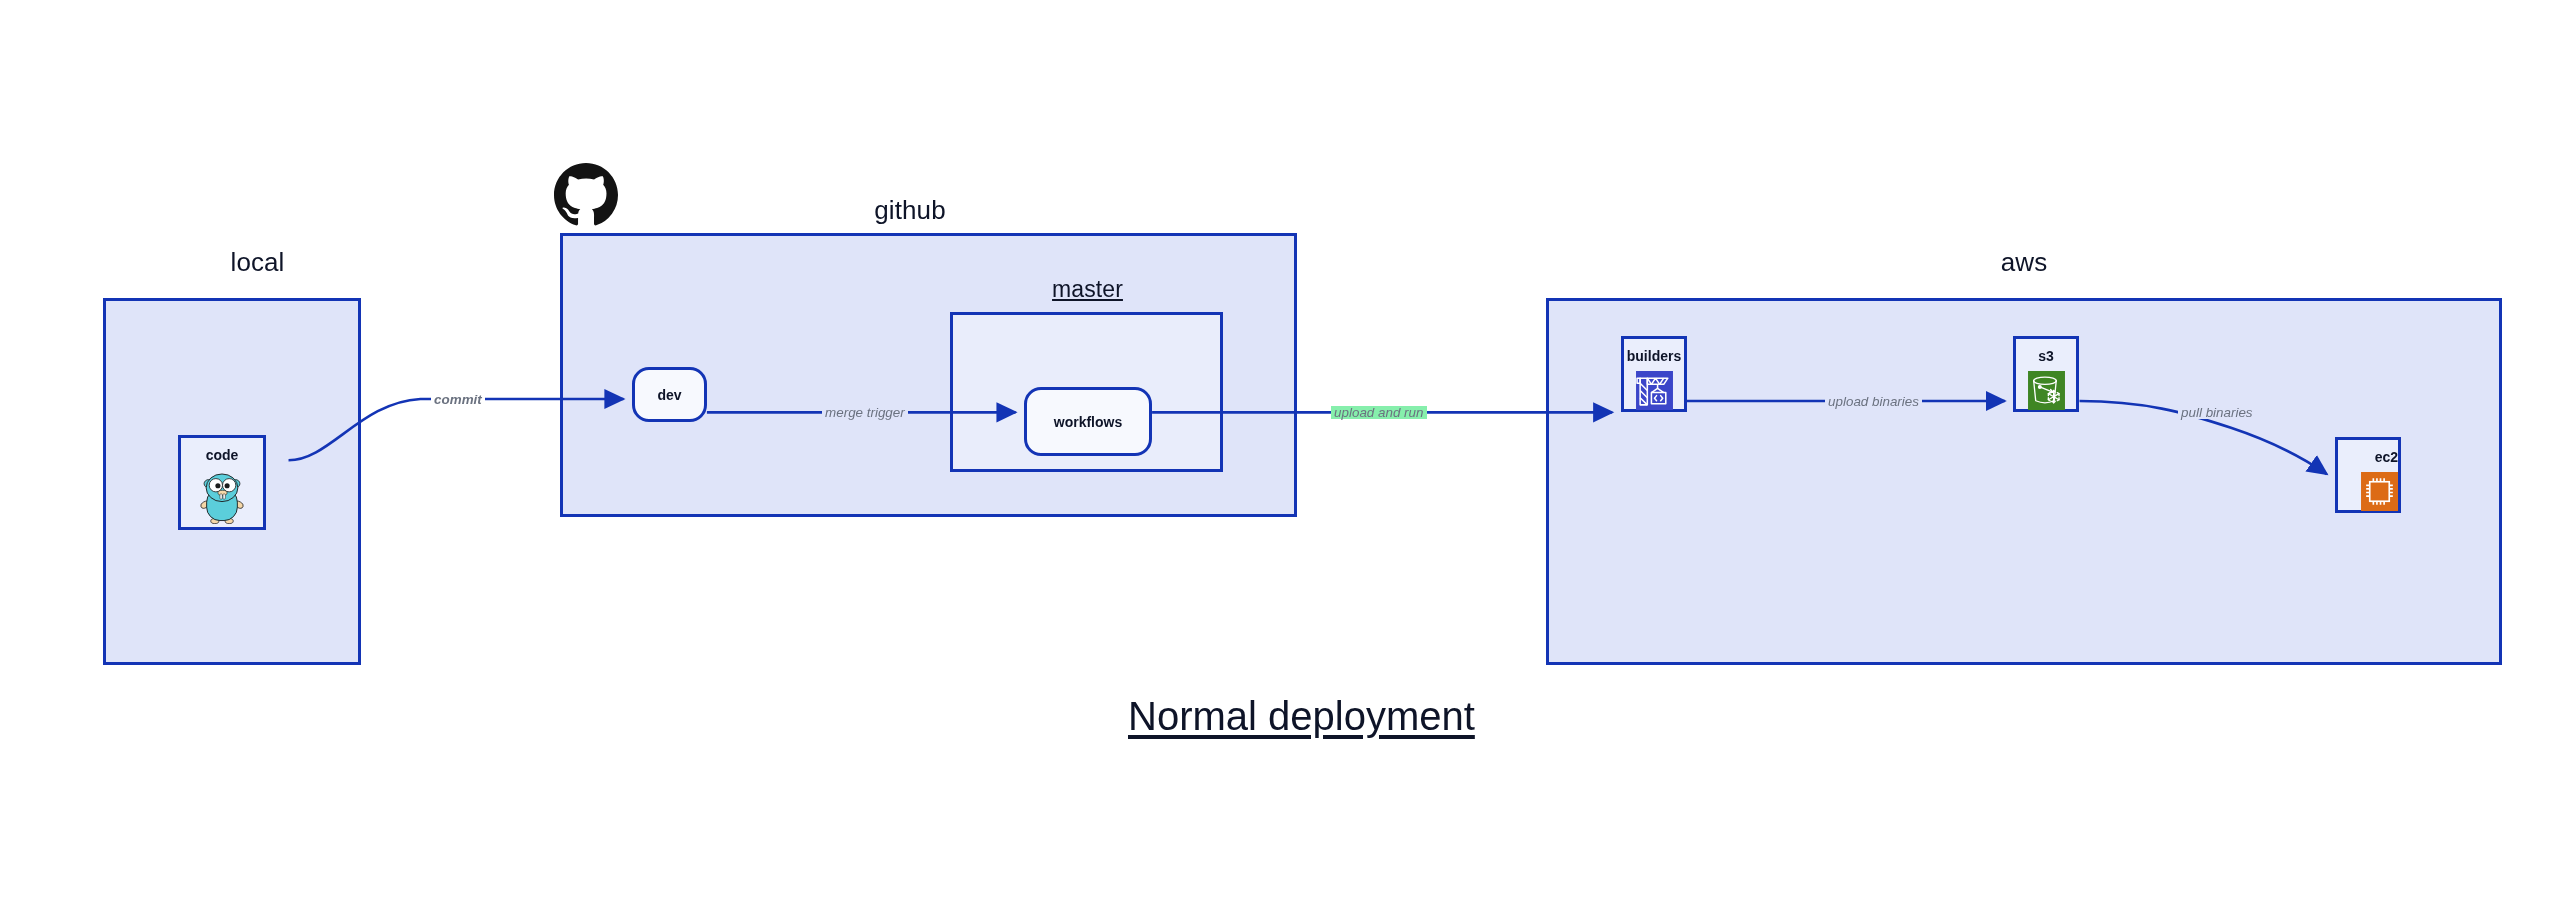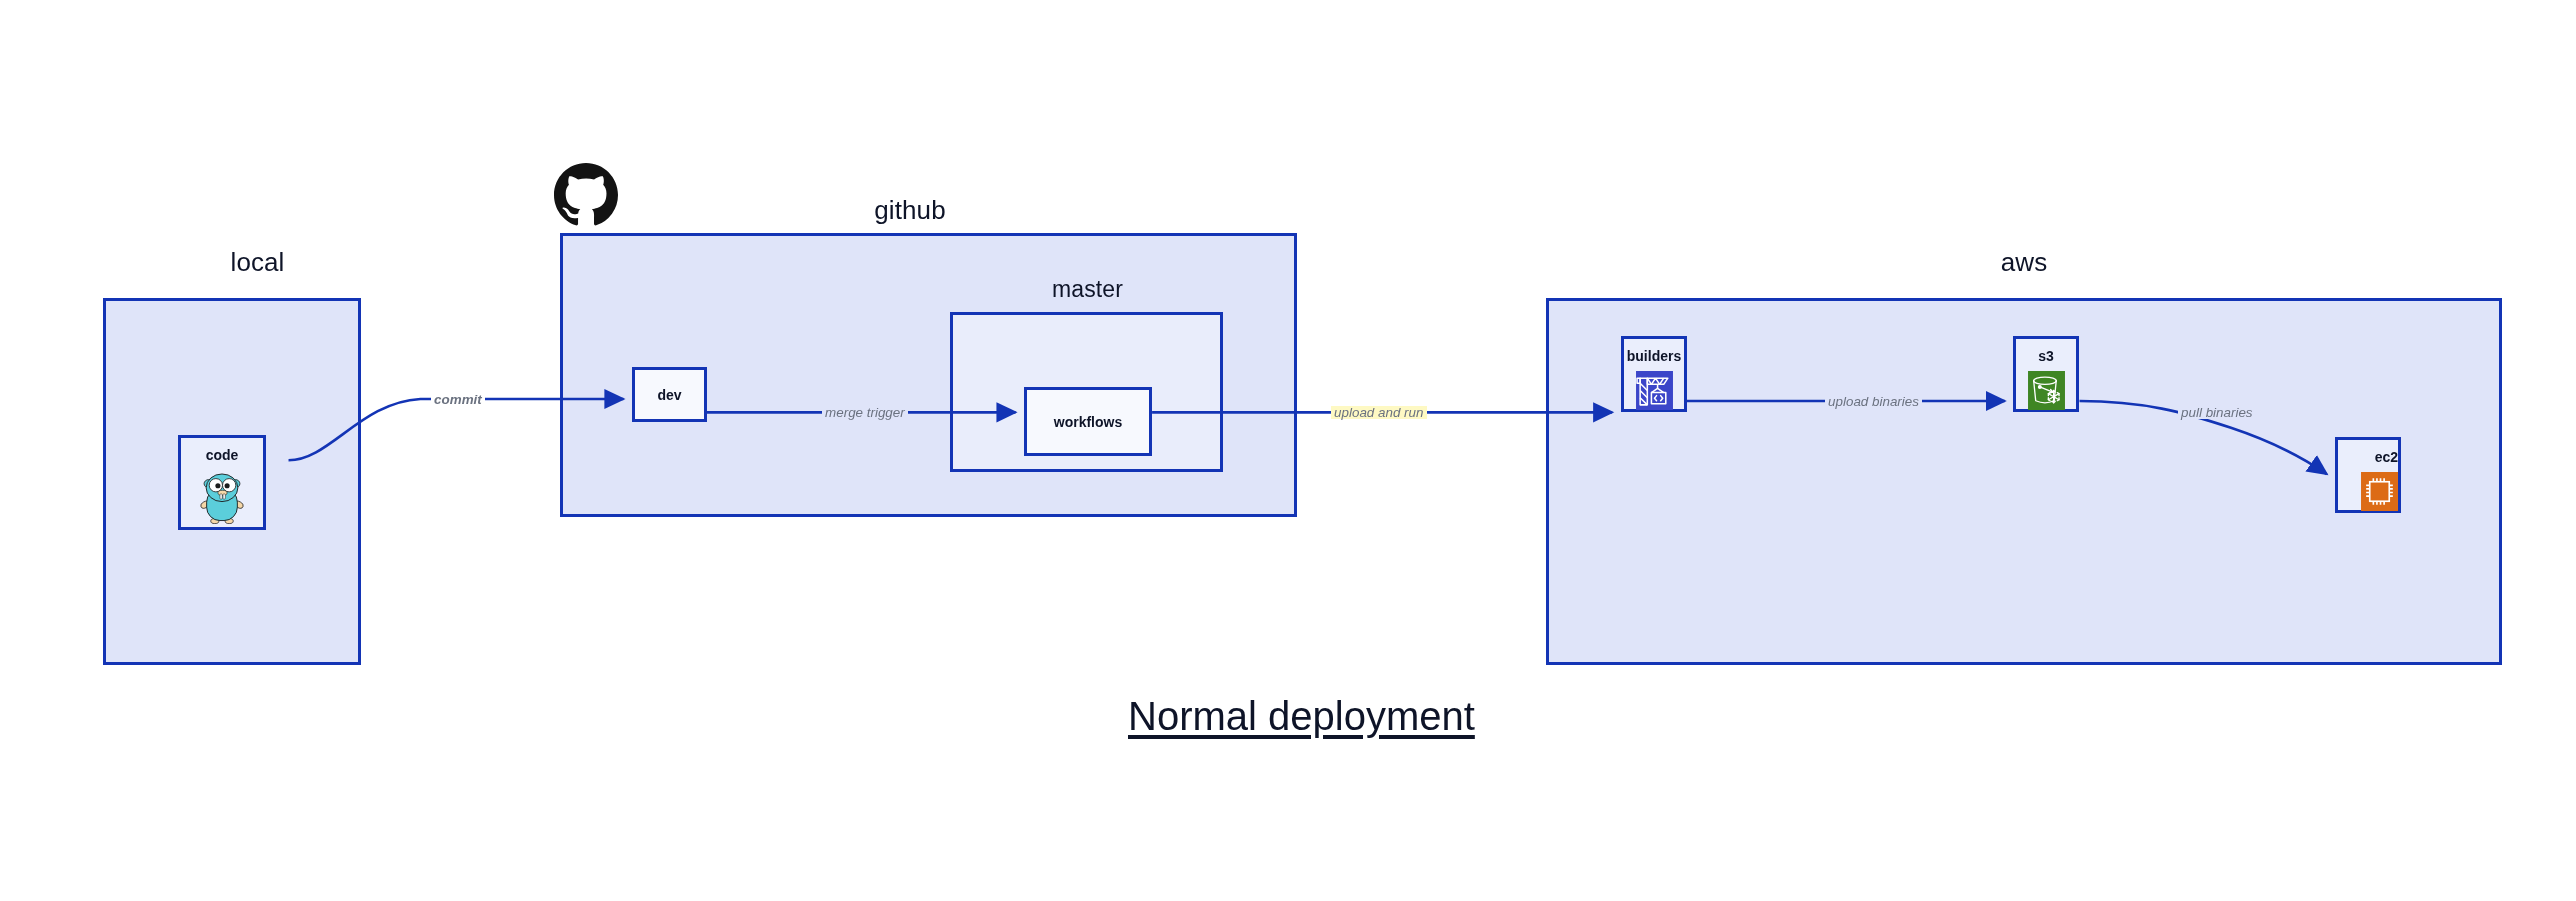--- a/index.html
+++ b/index.html
@@ -49,20 +49,21 @@
     box-sizing: border-box;
     border: 3.1px solid #1334b5;
     background: #eaeefc;
     display: flex;
     flex-direction: column;
     align-items: center;
   }
   .node.plain {
     background: #f7f9fe;
     justify-content: center;
+    border-radius: 17px;
   }
   .node-label {
     font-size: 14px;
     font-weight: 700;
     color: #0e1428;
     white-space: nowrap;
     line-height: 1;
   }
   .node.withicon .node-label { margin-top: 10.3px; }
   .node-icon {
@@ -154,21 +155,21 @@
       3.75-3.65 3.95.29.25.54.73.54 1.48 0 1.07-.01 1.93-.01 2.2 0 .21.15.46.55.38A8.013 8.013 0 0 0 16
       8c0-4.42-3.58-8-8-8z"></path>
     </svg>
   </span>
 
   <div class="group-title" style="left:562px; top:195px; width:696px;">
     <span>github</span>
   </div>
   <div class="group" style="left:560px; top:233px; width:737px; height:284px;"></div>
 
-  <div class="group-title" style="left:951px; top:276px; width:273px; font-size:23px;">
+  <div class="group-title" style="left:951px; top:276px; width:273px; font-size:23px;text-decoration:underline;">
     <span>master</span>
   </div>
   <div class="group nested" style="left:950px; top:312px; width:273px; height:160px;"></div>
 
   <div class="node plain" style="left:632px; top:367px; width:75px; height:55px;">
     <span class="node-label">dev</span>
   </div>
 
   <div class="node plain" style="left:1024px; top:387px; width:128px; height:69px;justify-content:center;">
     <span class="node-label">workflows</span>
@@ -265,21 +266,21 @@
       <path d="M3274 778 L 3891 778" marker-end="url(#arrow)"></path>
 
       <path d="M4036 778 C 4160 778, 4240 800, 4330 830 C 4420 860, 4480 895, 4516 920" marker-end="url(#arrow)"></path>
     </g>
   </svg>
 
   <span class="edge-label" style="left:431px; top:393px; background:#ffffff; padding:0 3.1px;font-weight:bold;">commit</span>
 
   <span class="edge-label" style="left:822px; top:406px; background:#dfe4f9; padding:0 3.1px;">merge trigger</span>
 
-  <span class="edge-label" style="left:1331px; top:406px; background:#fef9c3; padding:0 3.1px;">upload and run</span>
+  <span class="edge-label" style="left:1331px; top:406px; background:#86efac; padding:0 3.1px;">upload and run</span>
 
   <span class="edge-label" style="left:1825px; top:395px; background:#dfe4f9; padding:0 3.1px;">upload binaries</span>
 
   <span class="edge-label" style="left:2178px; top:406px; background:#dfe4f9; padding:0 3.1px;">pull binaries</span>
 
   <div class="caption" style="left:1128px; top:694px;">Normal deployment</div>
 
 </div>
 
 

